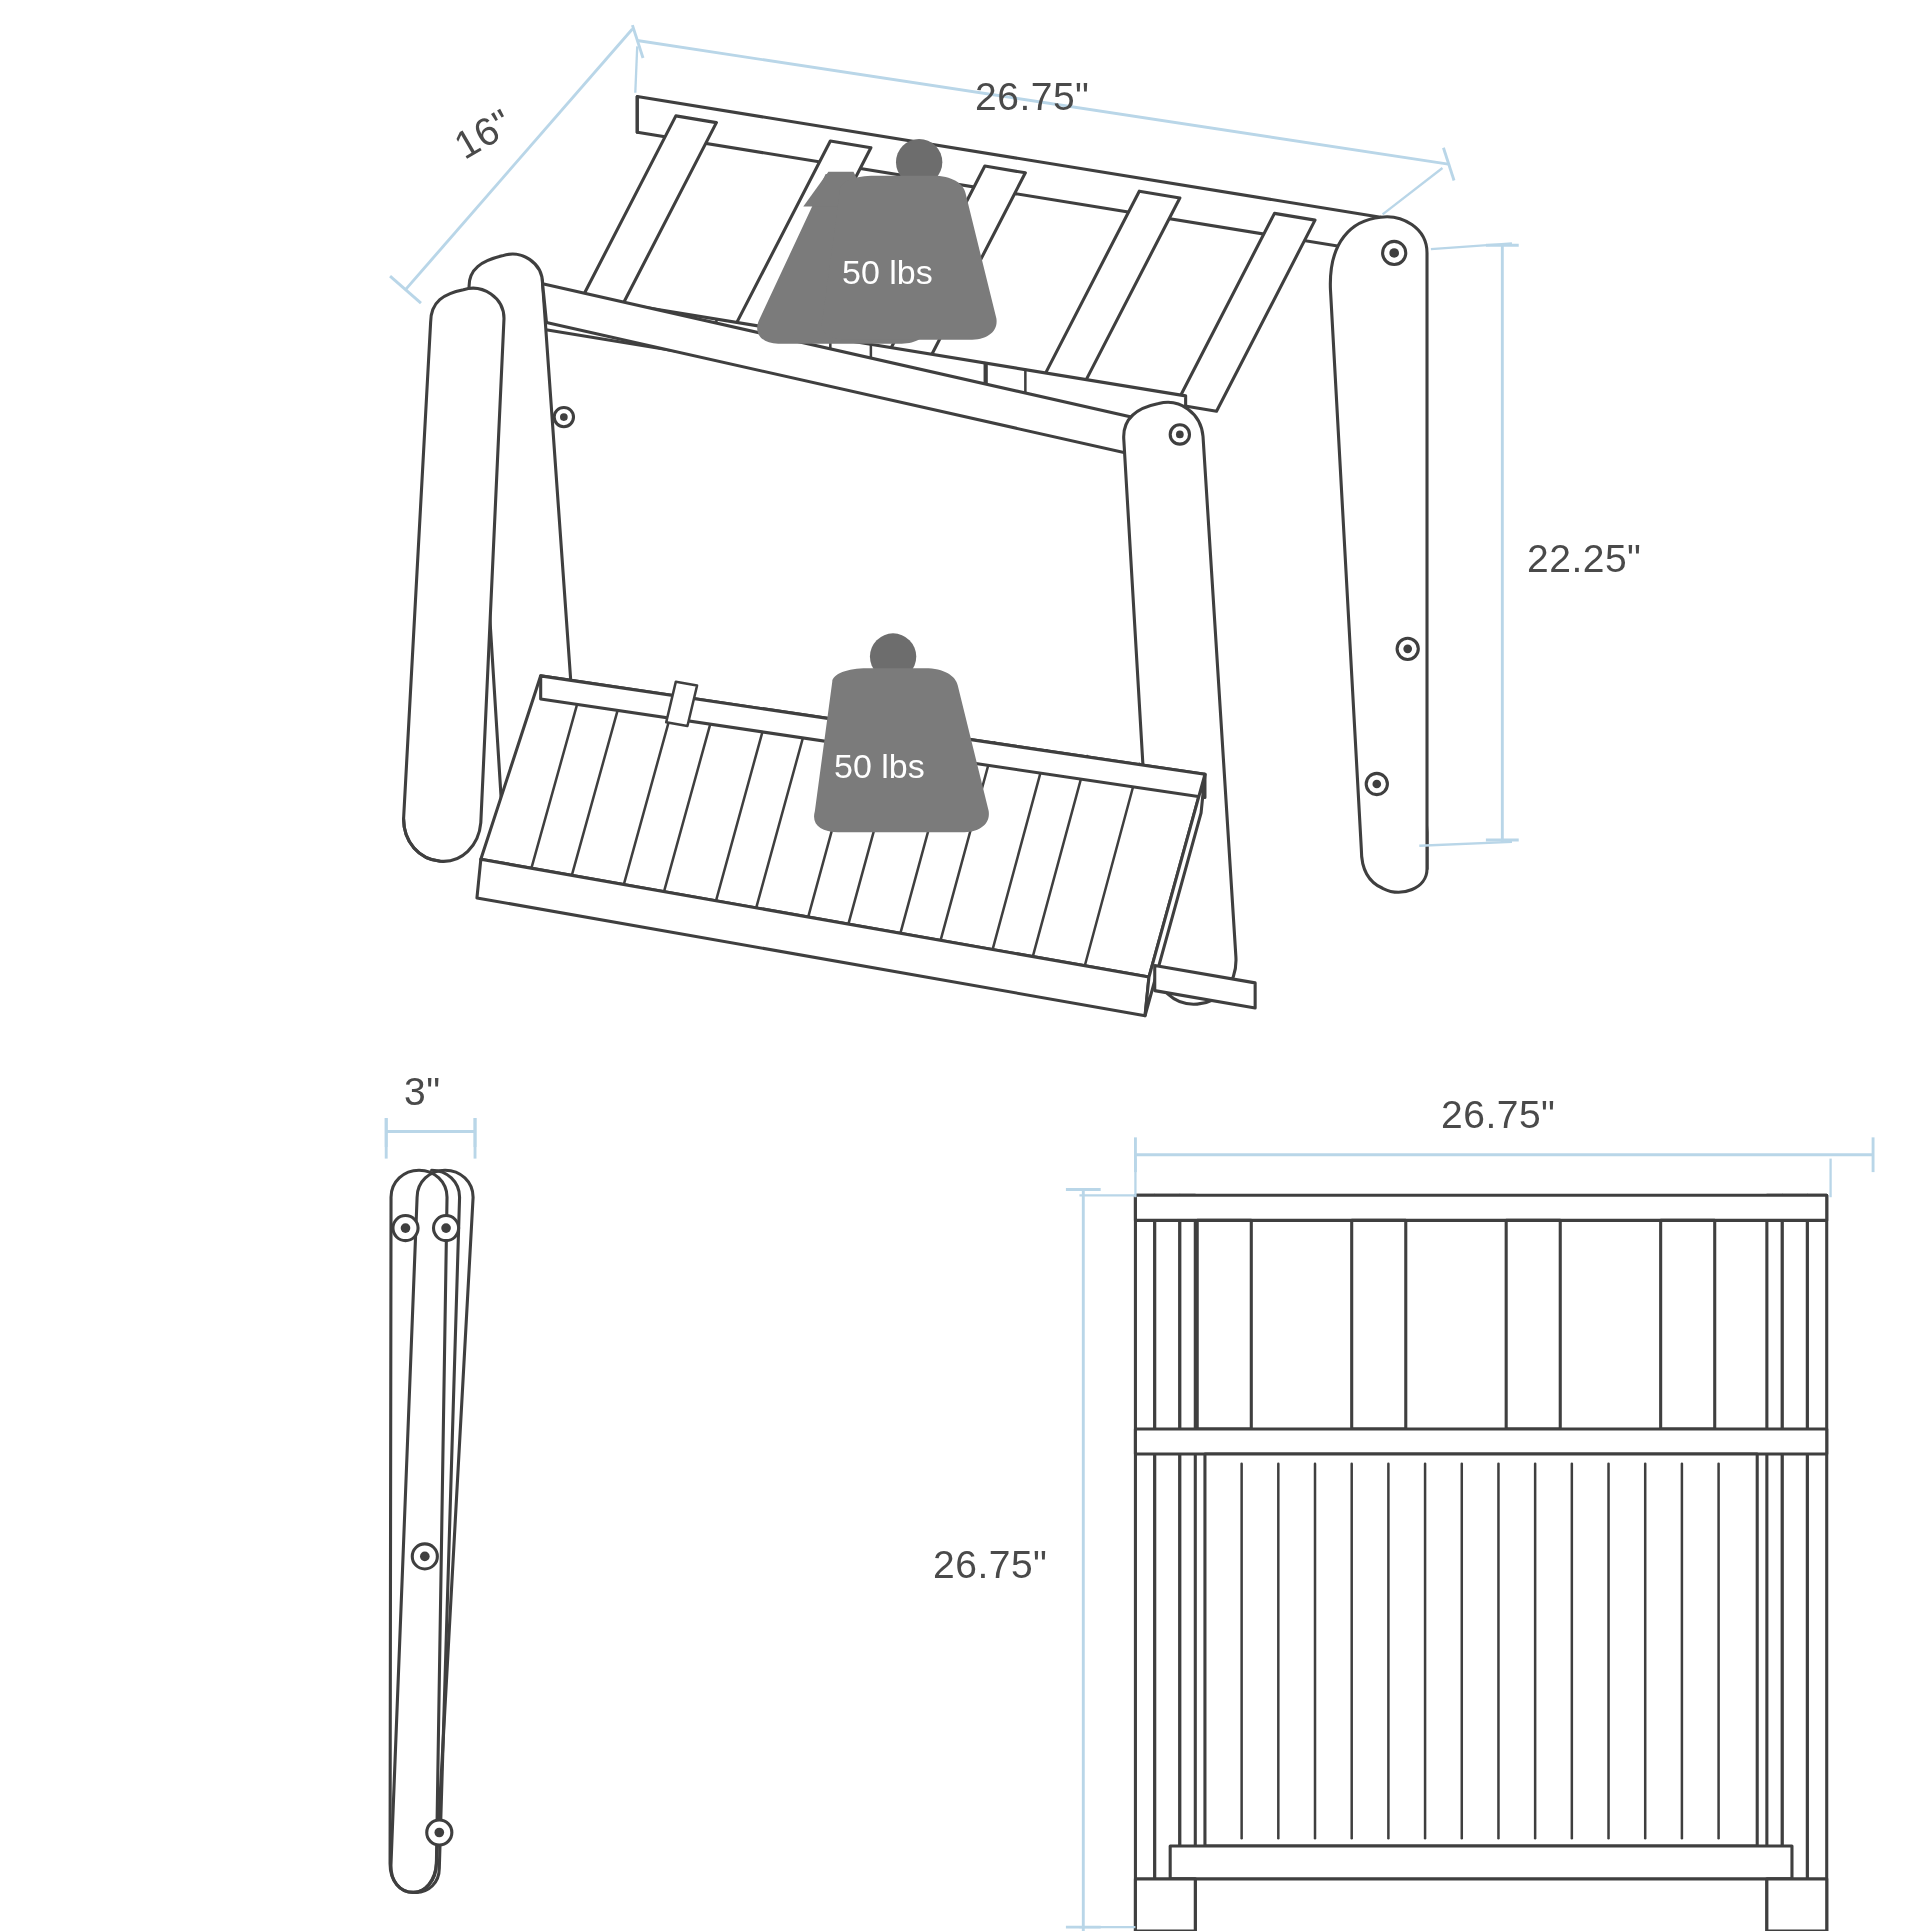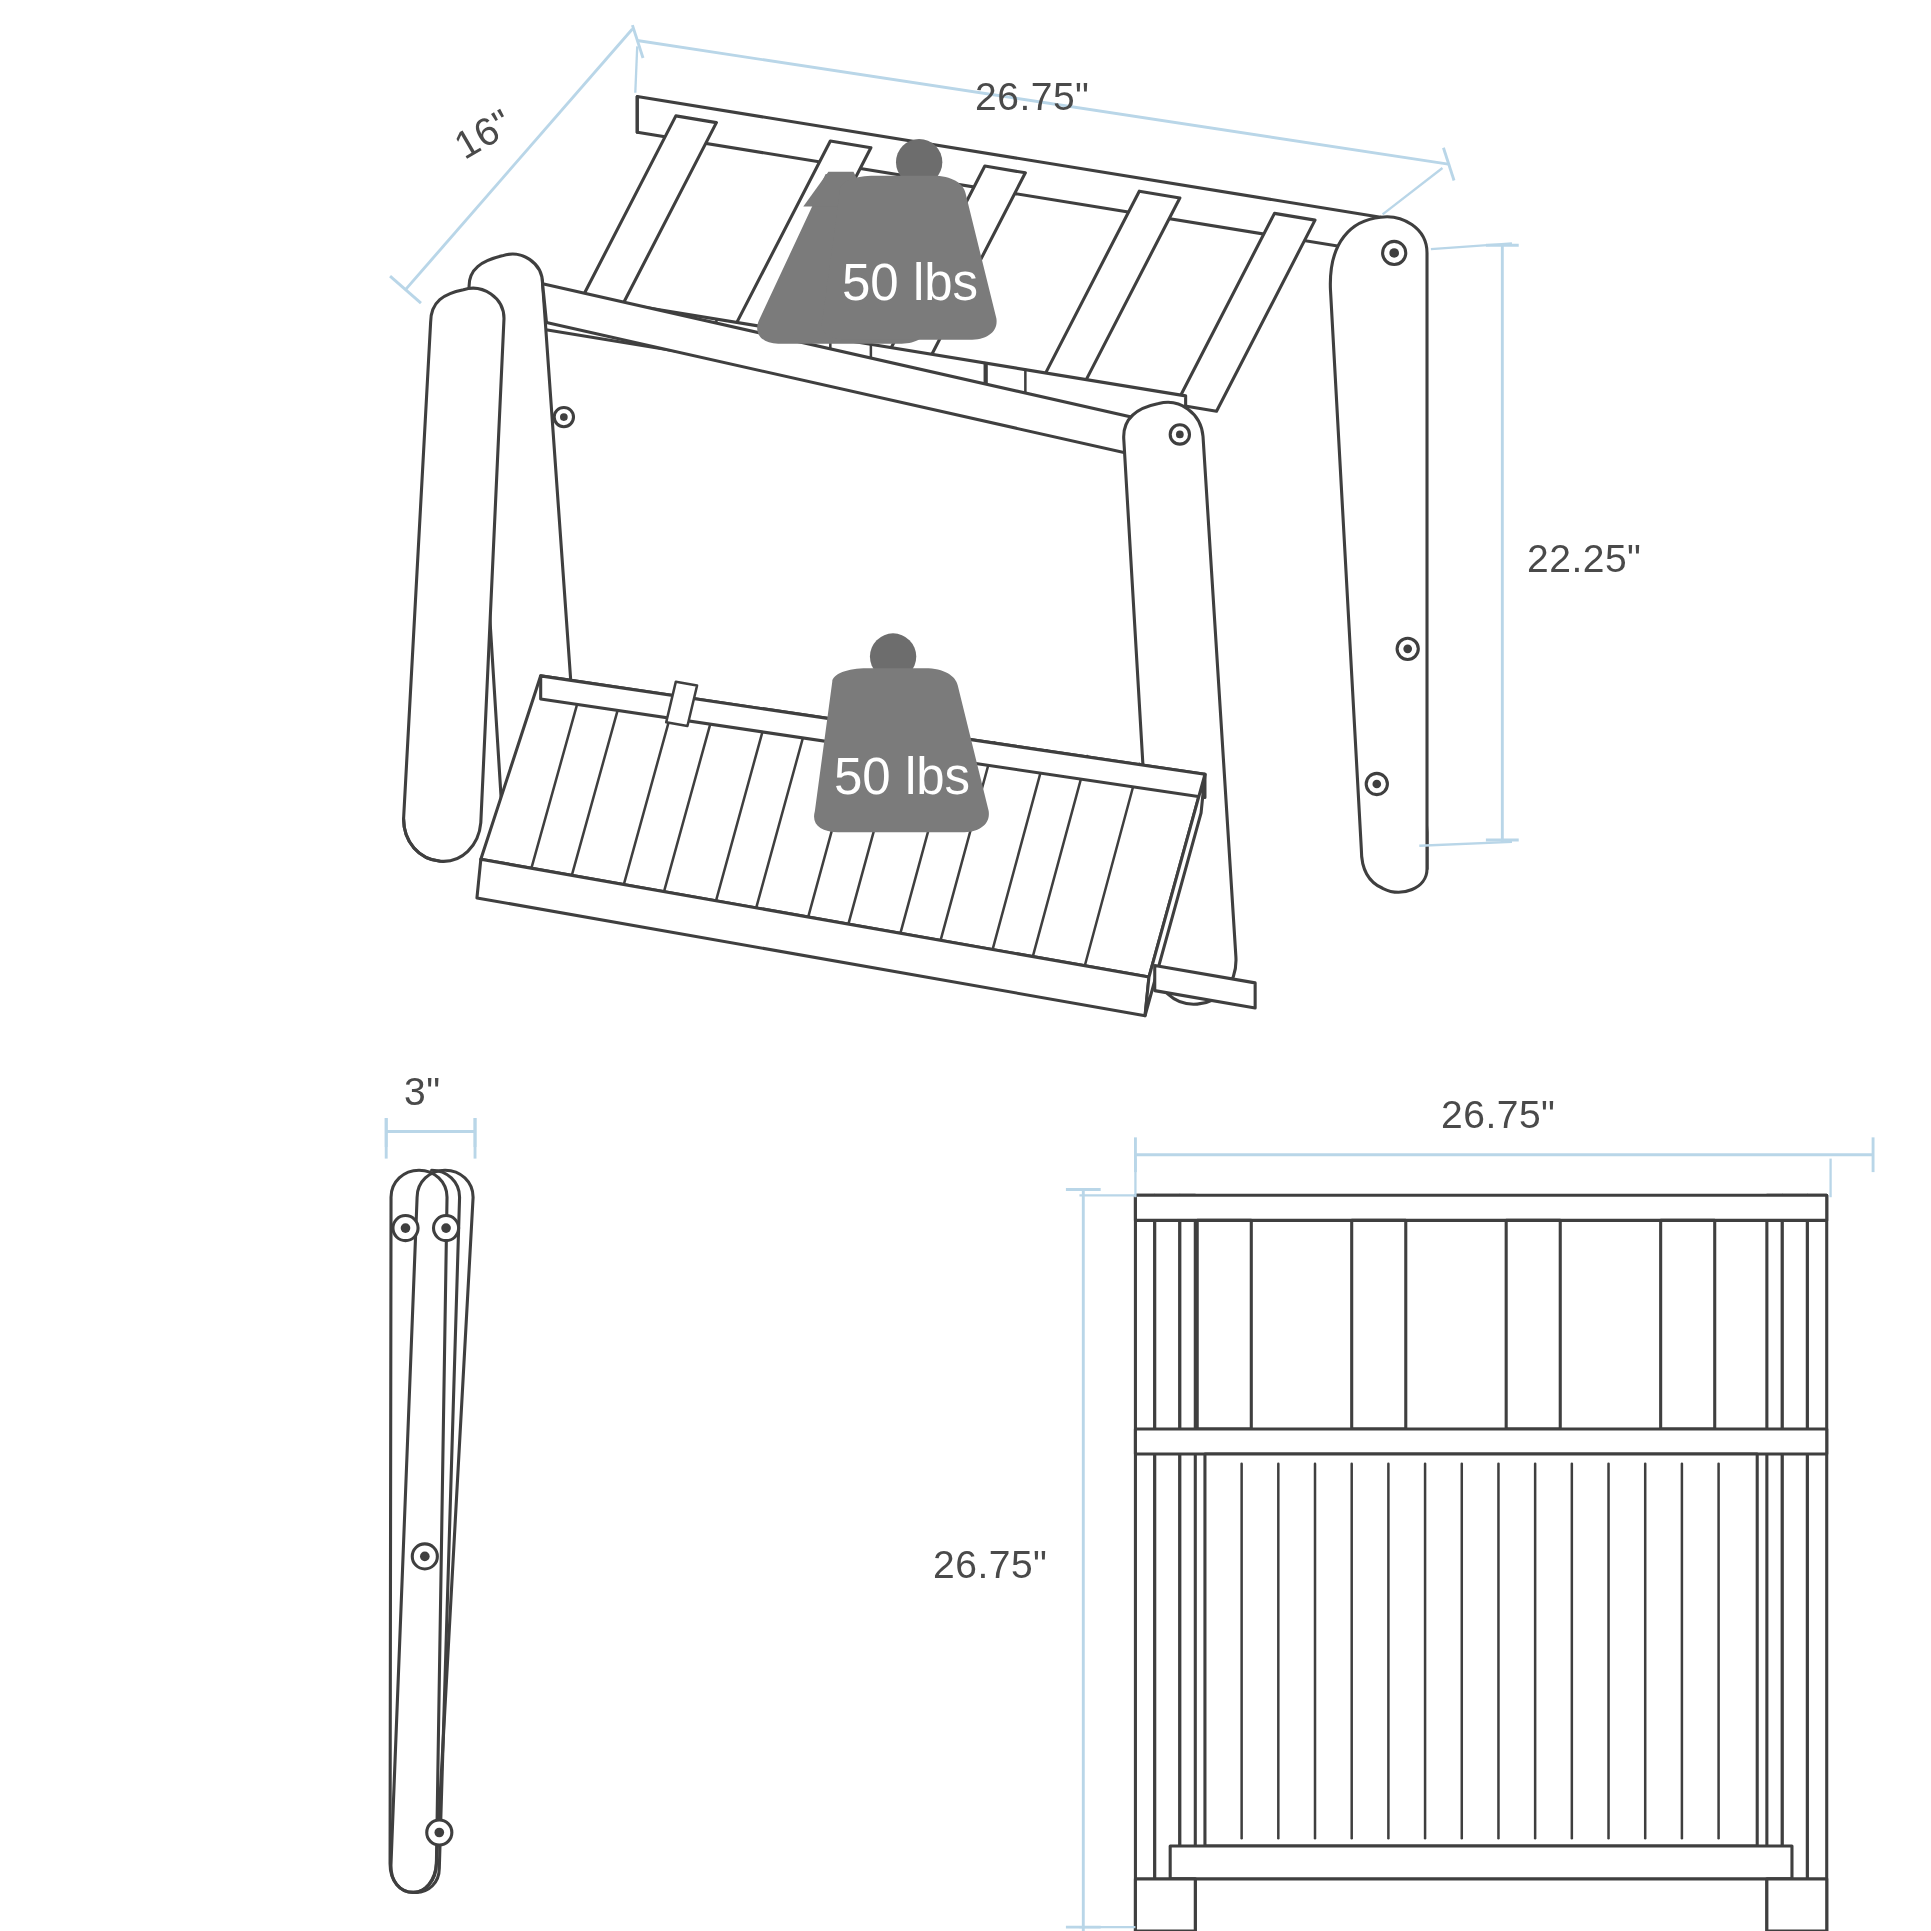--- a/index.html
+++ b/index.html
@@ -32,21 +32,21 @@
     position: absolute;
     font-family: "Liberation Sans", sans-serif;
     font-size: 39px;
     color: #4a4a4a;
     white-space: nowrap;
     letter-spacing: 0.5px;
   }
   .weight-label {
     position: absolute;
     font-family: "Liberation Sans", sans-serif;
-    font-size: 51px;
+    font-size: 34px;
     color: #ffffff;
     white-space: nowrap;
     font-weight: 400;
   }
   .rot-depth {
     transform: rotate(-30deg);
     transform-origin: left bottom;
   }
 </style>
 </head>

